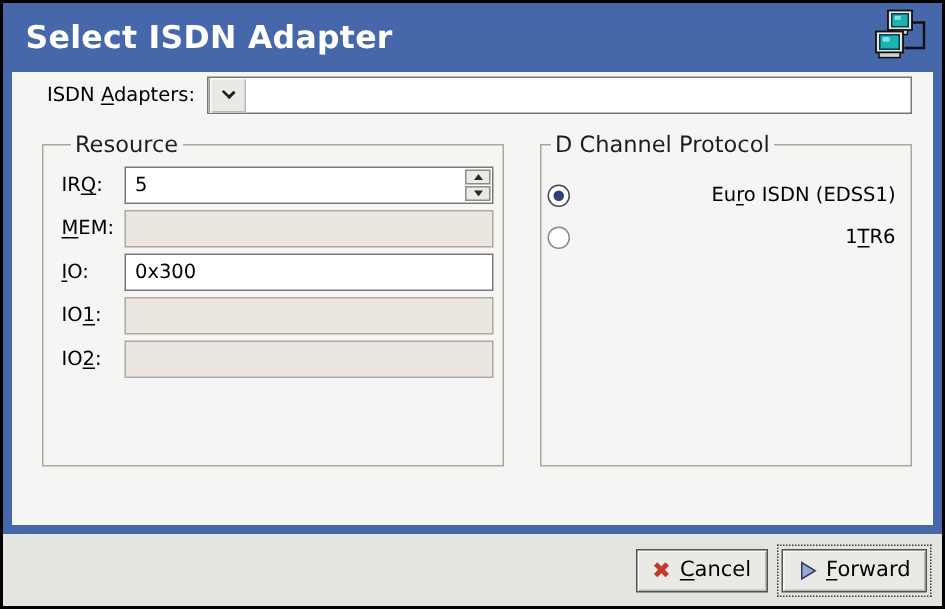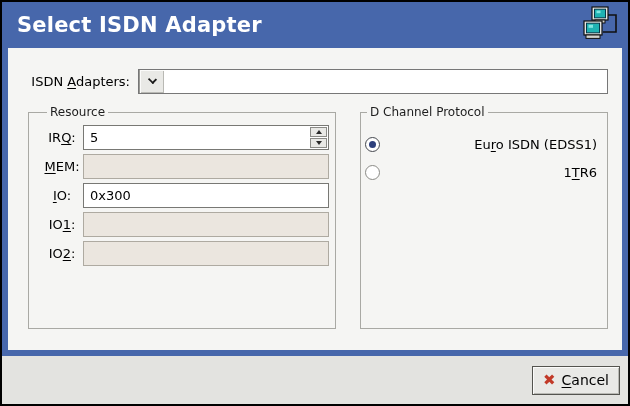--- a/index.html
+++ b/index.html
@@ -10,35 +10,35 @@
 
   
   .frame{background:#4767ab;padding:0 6px 6px 6px;flex:0 0 auto;}
   .titlebar{height:46px;display:flex;align-items:center;position:relative;padding-left:9px;}
   .title{color:#ffffff;font-size:21px;font-weight:bold;letter-spacing:0.2px;}
   .title-icon{position:absolute;right:1px;top:3px;width:40px;height:40px;}
 
   .content{background:#f5f5f3;height:302px;padding:0 14px 0 20px;position:relative;}
 
   
-  .adapter-row{display:flex;align-items:center;padding-top:21px;}
+  .adapter-row{display:flex;align-items:center;padding-top:3px;}
   .adapter-row .lbl{min-width:102px;text-align:right;font-size:13px;margin-right:8px;white-space:nowrap;}
   .combo{flex:1;height:25px;background:#fff;border:1px solid #777;display:flex;align-items:stretch;}
   .combo-value{flex:1;display:flex;align-items:center;padding:0 6px;font-size:13px;}
   .combo-btn{width:25px;background:#e9e9e6;border-left:1px solid #9a9a96;display:flex;align-items:center;justify-content:center;cursor:default;box-shadow:inset 1px 1px 0 #fbfbfa, inset -1px -1px 0 #b9b9b4;}
   .chev{display:inline-block;width:7px;height:7px;border-right:2px solid #1b1b1b;border-bottom:2px solid #1b1b1b;transform:rotate(45deg) scaleY(0.85);margin-top:-4px;}
 
   
   .columns{display:flex;margin-top:11px;}
   fieldset{border:1px solid #a9a9a4;margin:0;padding:0;height:224px;background:transparent;}
-  legend{font-size:12px;padding:0 3px;margin-left:6px;color:#1d1d1d;}
+  legend{font-size:15px;padding:0 3px;margin-left:6px;color:#1d1d1d;}
   .fs-resource{width:308px;flex:0 0 auto;padding:6px 6px 0 12px;}
   .fs-proto{flex:1;margin-left:24px;padding:8px 10px 0 0;}
 
-  .res-row{display:grid;grid-template-columns:42px 1fr;align-items:center;margin-bottom:4px;text-align:center;}
+  .res-row{display:grid;grid-template-columns:42px 1fr;align-items:center;margin-bottom:4px;}
   .res-row .lbl{font-size:13px;white-space:nowrap;}
   .field{height:25px;border:1px solid #787874;background:#fff;font-size:13px;display:flex;align-items:center;padding:0 6px;position:relative;}
   .field.disabled{background:#ebe6df;border-color:#aeaaa1;}
   .u{text-decoration:underline;text-underline-offset:2px;}
 
   
   .spin{position:absolute;top:1px;right:1px;bottom:1px;width:17px;display:flex;flex-direction:column;}
   .spin-btn{flex:1;background:#e9e9e6;border:1px solid #8b8b87;display:flex;align-items:center;justify-content:center;}
   .spin-btn + .spin-btn{margin-top:1px;}
   .arr-up{width:0;height:0;border-left:3px solid transparent;border-right:3px solid transparent;border-bottom:4px solid #2a2a2a;}
@@ -156,15 +156,21 @@
 
       </div>
     </div>
   </div>
 
   <div class="buttonbar">
     <div class="btn">
       <span class="x-icon">✖</span>
       <span><span></span><span class="u">C</span><span>ancel</span></span>
     </div>
+    <div class="btn focused">
+      <svg width="13" height="13" viewBox="0 0 13 13">
+          <polygon points="2.5,1 2.5,12 11.5,6.5" fill="#96a7dc" stroke="#35355e" stroke-width="1"></polygon>
+        </svg>
+      <span><span></span><span class="u">F</span><span>orward</span></span>
+    </div>
   </div>
 
 </div>
 
 </body></html>

